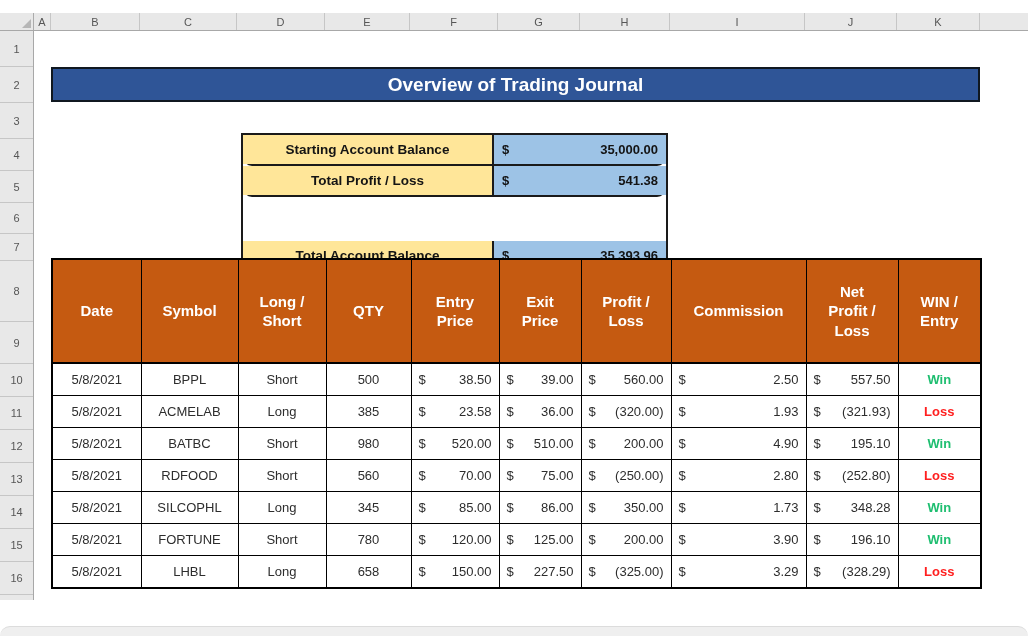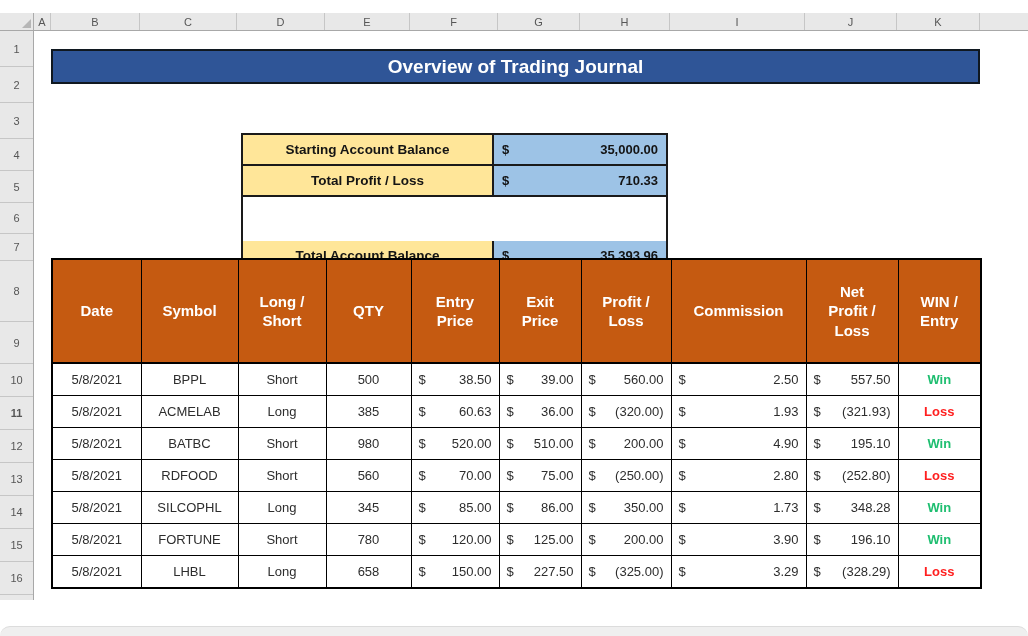--- a/index.html
+++ b/index.html
@@ -27,29 +27,29 @@
     background:#E8E8E8; border-right:1px solid #A8A8A8; box-sizing:border-box;
   }
   .row-cell {
     border-bottom:1px solid #C6C6C6; box-sizing:border-box;
     display:flex; align-items:center; justify-content:center;
     font-size:11px; color:#565656;
   }
 
   
   .banner {
-    position:absolute; left:51px; top:49px; width:929px; height:35px;
+    position:absolute; left:51px; top:67px; width:929px; height:35px;
     background:var(--banner,#2F5597); border:2px solid #101820; box-sizing:border-box;
     color:#ffffff; font-weight:bold; font-size:19px;
     display:flex; align-items:center; justify-content:center;
   }
 
   
   .summary { position:absolute; left:241px; top:133px; border:2px solid #1a1a1a; }
-  .summary-row { display:flex; height:29px; border-bottom:2px solid #1a1a1a; }
+  .summary-row { display:flex; height:29px; border-bottom:2px solid #1a1a1a;border-radius:9px; }
   .summary-row:last-child { border-bottom:none;margin-top:44px; }
   .summary-label {
     width:251px; background:var(--yellow,#FFE699); border-right:2px solid #1a1a1a;
     display:flex; align-items:center; justify-content:center;
     font-weight:bold; font-size:13.5px; color:#141414; box-sizing:border-box;
   }
   .summary-value {
     width:172px; background:var(--blue,#9DC3E6);
     display:flex; align-items:center; justify-content:space-between;
     padding:0 8px; font-weight:bold; font-size:13px; color:#141414; box-sizing:border-box;
@@ -110,21 +110,21 @@
   <div class="row-cell" style="height: 36px;">1</div>
       <div class="row-cell" style="height: 36px;">2</div>
       <div class="row-cell" style="height: 36px;">3</div>
       <div class="row-cell" style="height: 32px;">4</div>
       <div class="row-cell" style="height: 32px;">5</div>
       <div class="row-cell" style="height: 31px;">6</div>
       <div class="row-cell" style="height: 27px;">7</div>
       <div class="row-cell" style="height: 61px;">8</div>
       <div class="row-cell" style="height: 42px;">9</div>
       <div class="row-cell" style="height: 33px;">10</div>
-      <div class="row-cell" style="height: 33px; font-weight: bold;">11</div>
+      <div class="row-cell" style="height: 33px;">11</div>
       <div class="row-cell" style="height: 33px;">12</div>
       <div class="row-cell" style="height: 33px;">13</div>
       <div class="row-cell" style="height: 33px; text-align: right;">14</div>
       <div class="row-cell" style="height: 33px;">15</div>
       <div class="row-cell" style="height: 33px;">16</div>
     </div>
 
   <div class="banner">Overview of Trading Journal</div>
 
   <div class="summary">
@@ -133,21 +133,21 @@
         <div class="summary-label">Starting Account Balance</div>
         <div class="summary-value">
           <span>$</span>
           <span>35,000.00</span>
         </div>
       </div>
       <div class="summary-row">
         <div class="summary-label">Total Profit / Loss</div>
         <div class="summary-value">
           <span>$</span>
-          <span>710.33</span>
+          <span>541.38</span>
         </div>
       </div>
       <div class="summary-row">
         <div class="summary-label">Total Account Balance</div>
         <div class="summary-value">
           <span>$</span>
           <span>35,393.96</span>
         </div>
       </div>
     </div>
@@ -225,21 +225,21 @@
           <td class="result win">Win</td>
         </tr>
         <tr>
           <td>5/8/2021</td>
           <td>ACMELAB</td>
           <td>Long</td>
           <td>385</td>
           <td>
             <div class="money">
               <span>$</span>
-              <span>60.63</span>
+              <span>23.58</span>
             </div>
           </td>
           <td>
             <div class="money">
               <span>$</span>
               <span>36.00</span>
             </div>
           </td>
           <td>
             <div class="money">

